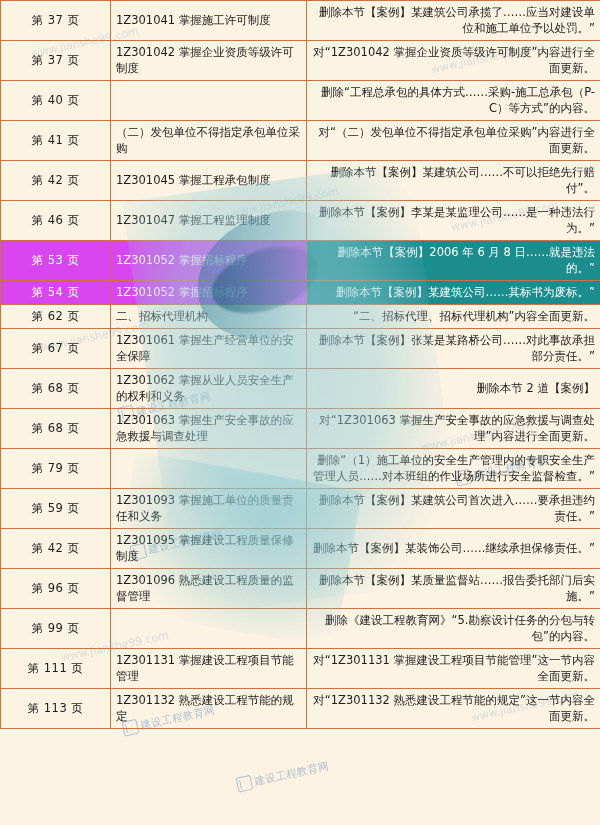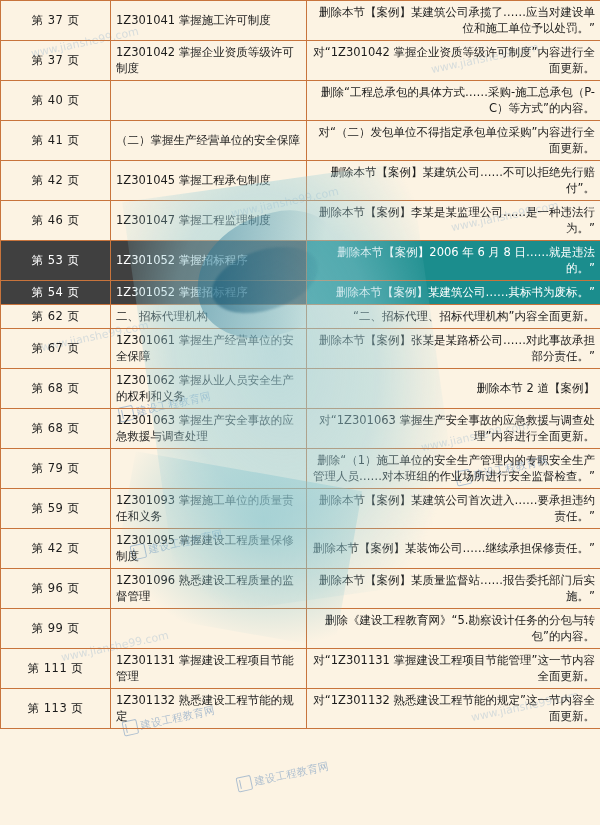--- a/index.html
+++ b/index.html
@@ -47,21 +47,21 @@
     letter-spacing: 0.5px;
     margin-left: 20px;
   }
   td.col-title {
     text-align: left;
   }
   td.col-note {
     text-align: right;
   }
   tr.hl td {
-    background: #404040;
+    background: #d946ef;
     color: #ffffff;
     border-color: #c8743c;
   }
   tr.hl td.col-note {
     background: #1b8d8d;
   }
 
   
   .wm {
     position: absolute;
@@ -194,21 +194,21 @@
           <td class="col-title">1Z301042 掌握企业资质等级许可制度</td>
           <td class="col-note">对“1Z301042 掌握企业资质等级许可制度”内容进行全面更新。</td>
         </tr>
         <tr>
           <td class="col-page">第 40 页</td>
           <td class="col-title"></td>
           <td class="col-note">删除“工程总承包的具体方式……采购-施工总承包（P-C）等方式”的内容。</td>
         </tr>
         <tr>
           <td class="col-page">第 41 页</td>
-          <td class="col-title">（二）掌握生产经营单位的安全保障</td>
+          <td class="col-title">（二）发包单位不得指定承包单位采购</td>
           <td class="col-note">对“（二）发包单位不得指定承包单位采购”内容进行全面更新。</td>
         </tr>
         <tr>
           <td class="col-page">第 42 页</td>
           <td class="col-title">1Z301045 掌握工程承包制度</td>
           <td class="col-note">删除本节【案例】某建筑公司……不可以拒绝先行赔付”。</td>
         </tr>
         <tr>
           <td class="col-page">第 46 页</td>
           <td class="col-title">1Z301047 掌握工程监理制度</td>

